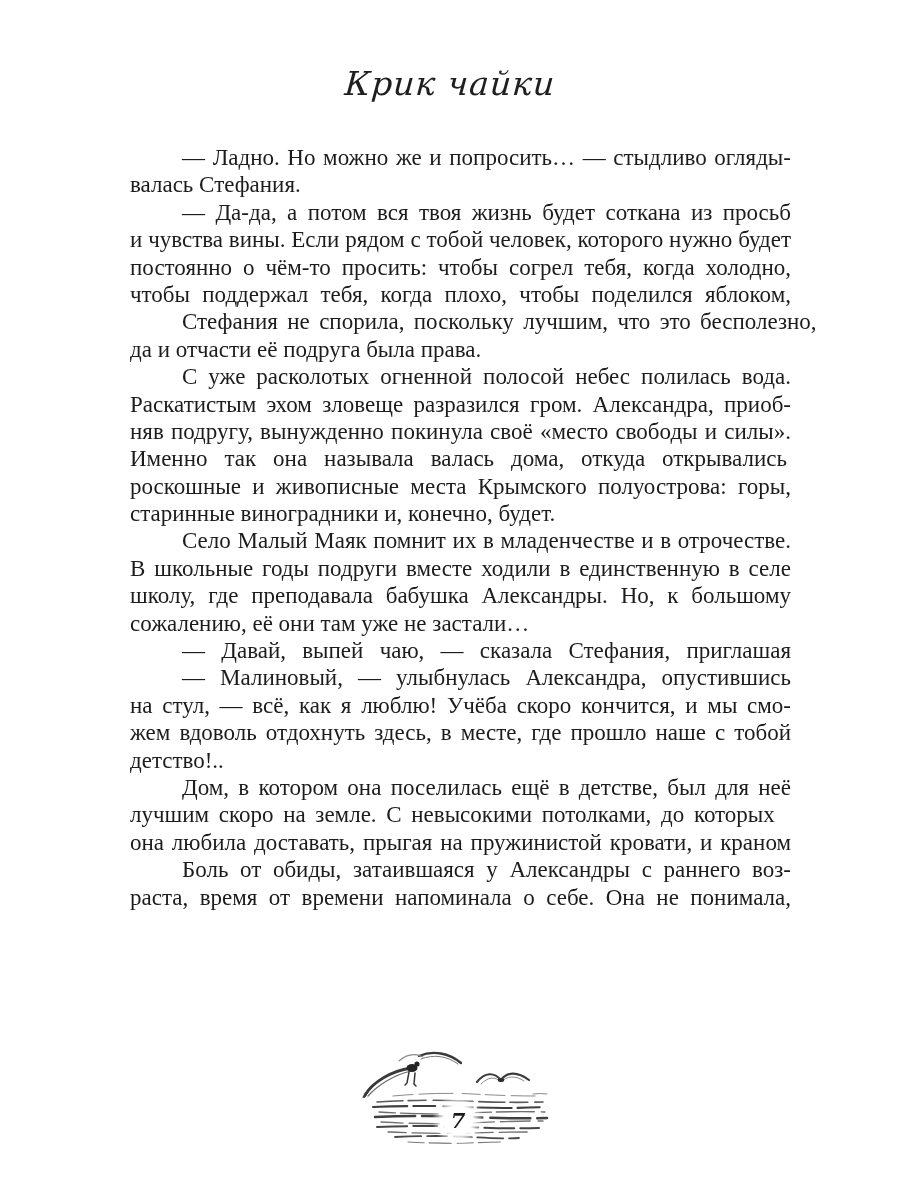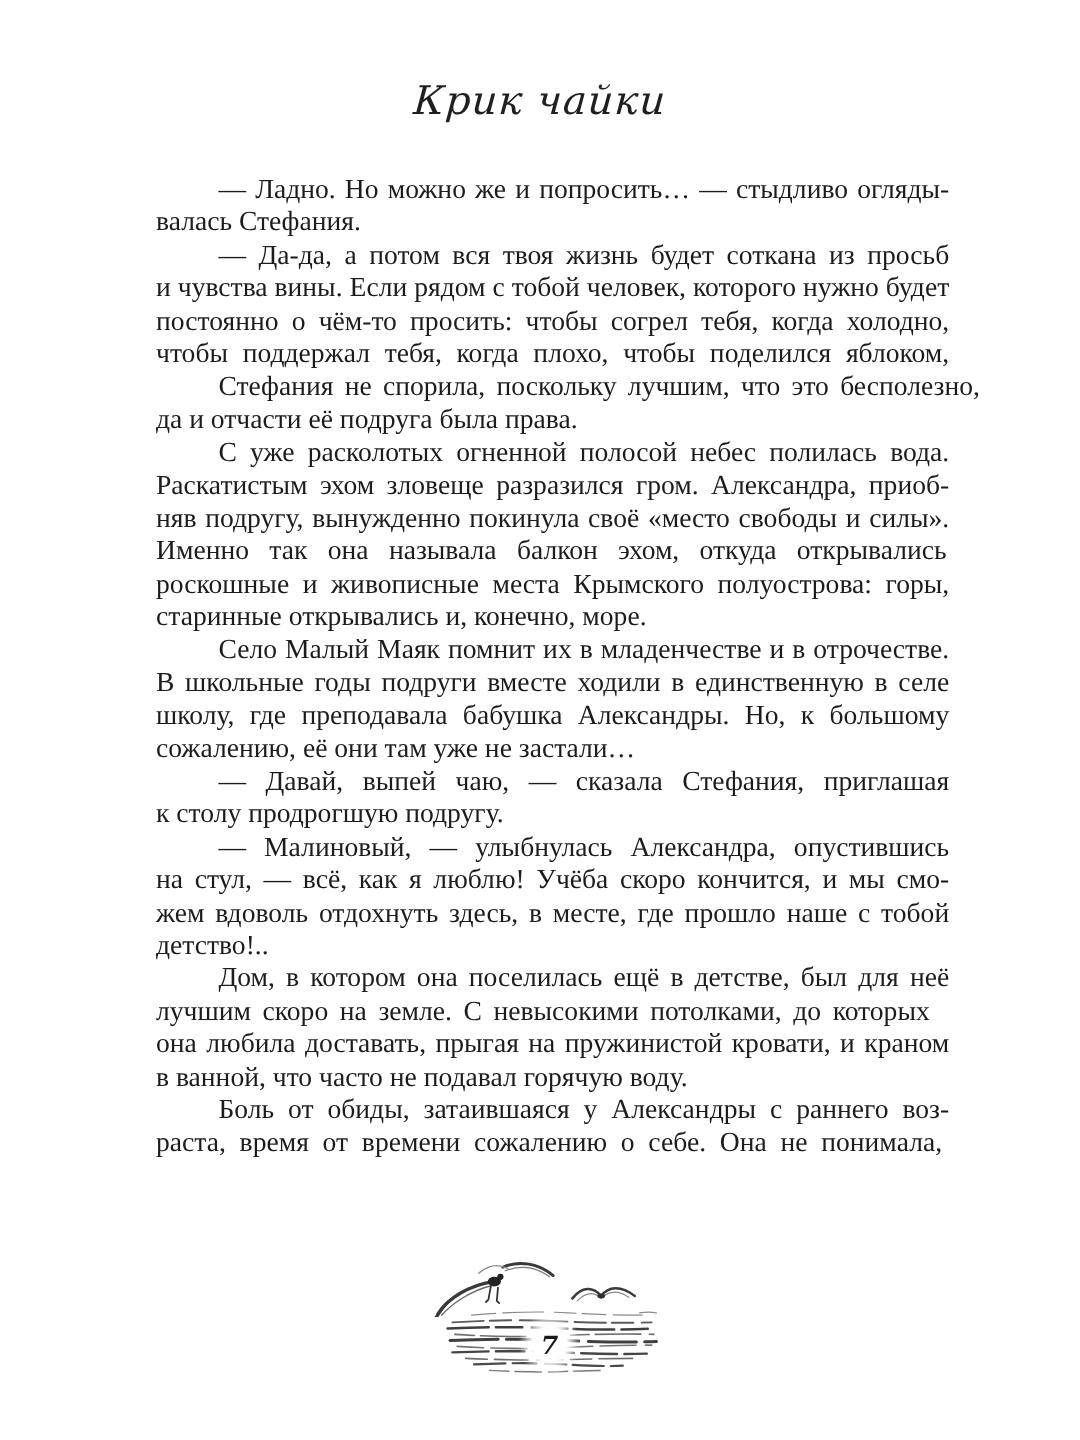--- a/index.html
+++ b/index.html
@@ -67,39 +67,37 @@
       <div class="line"><span>валась Стефания.</span></div>
       <div class="line indent"><span style="word-spacing: 4.66875px;">— Да-да, а потом вся твоя жизнь будет соткана из просьб</span></div>
       <div class="line"><span style="word-spacing: 0.08125px;">и чувства вины. Если рядом с тобой человек, которого нужно будет</span></div>
       <div class="line"><span style="word-spacing: 5.21289px;">постоянно о чём-то просить: чтобы согрел тебя, когда холодно,</span></div>
       <div class="line"><span style="word-spacing: 6.51116px; text-align: right;">чтобы поддержал тебя, когда плохо, чтобы поделился яблоком,</span></div>
       <div class="line indent"><span style="word-spacing: 3.61161px;">Стефания не спорила, поскольку лучшим, что это бесполезно,</span></div>
       <div class="line"><span>да и отчасти её подруга была права.</span></div>
       <div class="line indent"><span style="word-spacing: 5.26786px;">С уже расколотых огненной полосой небес полилась вода.</span></div>
       <div class="line"><span style="word-spacing: 4.59635px;">Раскатистым эхом зловеще разразился гром. Александра, приоб-</span></div>
       <div class="line"><span style="word-spacing: 1.47266px;">няв подругу, вынужденно покинула своё «место свободы и силы».</span></div>
-      <div class="line"><span style="word-spacing: 11.2009px;">Именно так она называла балкон эхом, откуда открывались</span></div>
+      <div class="line"><span style="word-spacing: 11.2009px;">Именно так она называла валась дома, откуда открывались</span></div>
       <div class="line"><span style="word-spacing: 5.54427px;">роскошные и живописные места Крымского полуострова: горы,</span></div>
-      <div class="line"><span>старинные открывались и, конечно, море.</span></div>
+      <div class="line"><span>старинные виноградники и, конечно, будет.</span></div>
       <div class="line indent"><span style="word-spacing: 0.918403px;">Село Малый Маяк помнит их в младенчестве и в отрочестве.</span></div>
       <div class="line"><span style="word-spacing: 3.17361px; text-align: center;">В школьные годы подруги вместе ходили в единственную в селе</span></div>
       <div class="line"><span style="word-spacing: 7.06473px;">школу, где преподавала бабушка Александры. Но, к большому</span></div>
       <div class="line"><span>сожалению, её они там уже не застали…</span></div>
       <div class="line indent"><span style="word-spacing: 10.5067px;">— Давай, выпей чаю, — сказала Стефания, приглашая</span></div>
-      <div class="line"><span>к столу продрогшую подругу.</span></div>
       <div class="line indent"><span style="word-spacing: 9.31875px;">— Малиновый, — улыбнулась Александра, опустившись</span></div>
       <div class="line"><span style="word-spacing: 3.96094px;">на стул, — всё, как я люблю! Учёба скоро кончится, и мы смо-</span></div>
       <div class="line"><span style="word-spacing: 3.275px;">жем вдоволь отдохнуть здесь, в месте, где прошло наше с тобой</span></div>
       <div class="line"><span>детство!..</span></div>
       <div class="line indent"><span style="word-spacing: 3.54531px;">Дом, в котором она поселилась ещё в детстве, был для неё</span></div>
       <div class="line"><span style="word-spacing: 3.90625px;">лучшим скоро на земле. С невысокими потолками, до которых</span></div>
       <div class="line"><span style="word-spacing: 2.09766px;">она любила доставать, прыгая на пружинистой кровати, и краном</span></div>
-      <div class="line"><span>в ванной, что часто не подавал горячую воду.</span></div>
       <div class="line indent"><span style="word-spacing: 5.89453px;">Боль от обиды, затаившаяся у Александры с раннего воз-</span></div>
-      <div class="line"><span style="word-spacing: 5.71181px;">раста, время от времени сожалению о себе. Она не понимала,</span></div>
+      <div class="line"><span style="word-spacing: 5.71181px;">раста, время от времени напоминала о себе. Она не понимала,</span></div>
     </div>
 
   <svg class="footer-illustration" viewBox="0 0 244 112">
     <defs>
       <radialGradient id="halo" cx="50%" cy="50%" r="50%">
         <stop offset="0%" stop-color="#ffffff" stop-opacity="1"></stop>
         <stop offset="55%" stop-color="#ffffff" stop-opacity="1"></stop>
         <stop offset="100%" stop-color="#ffffff" stop-opacity="0"></stop>
       </radialGradient>
     </defs>

